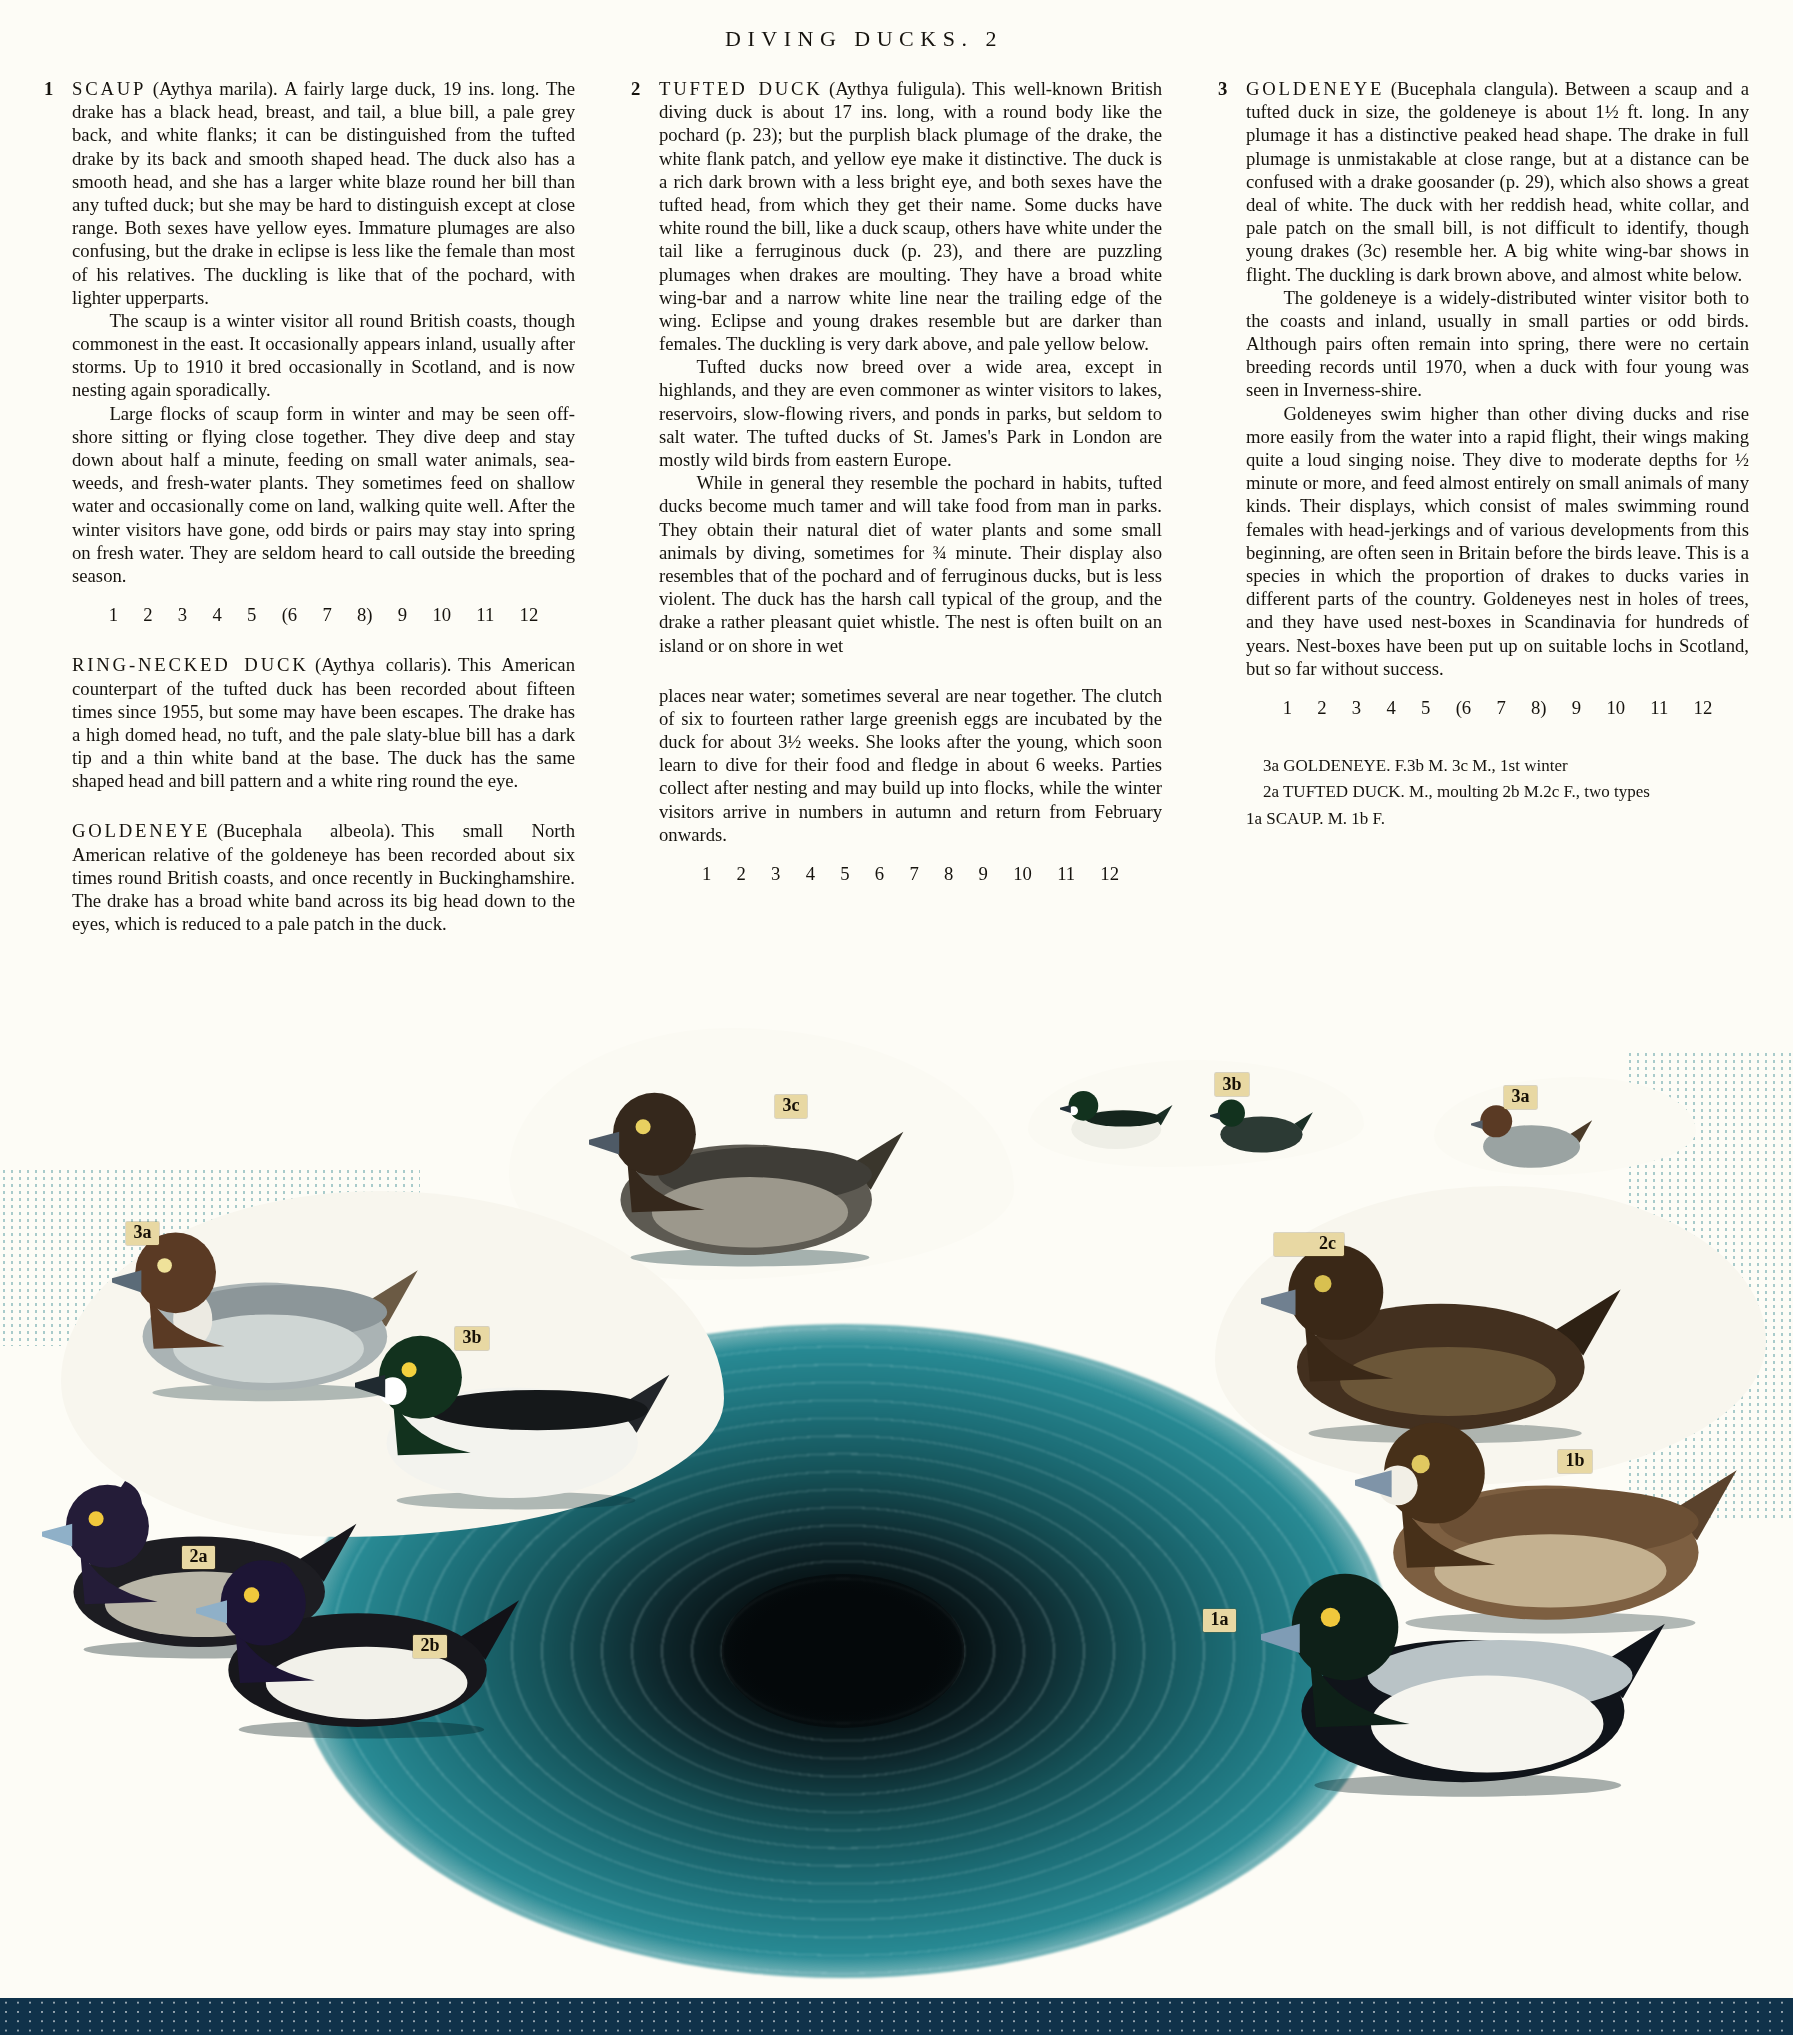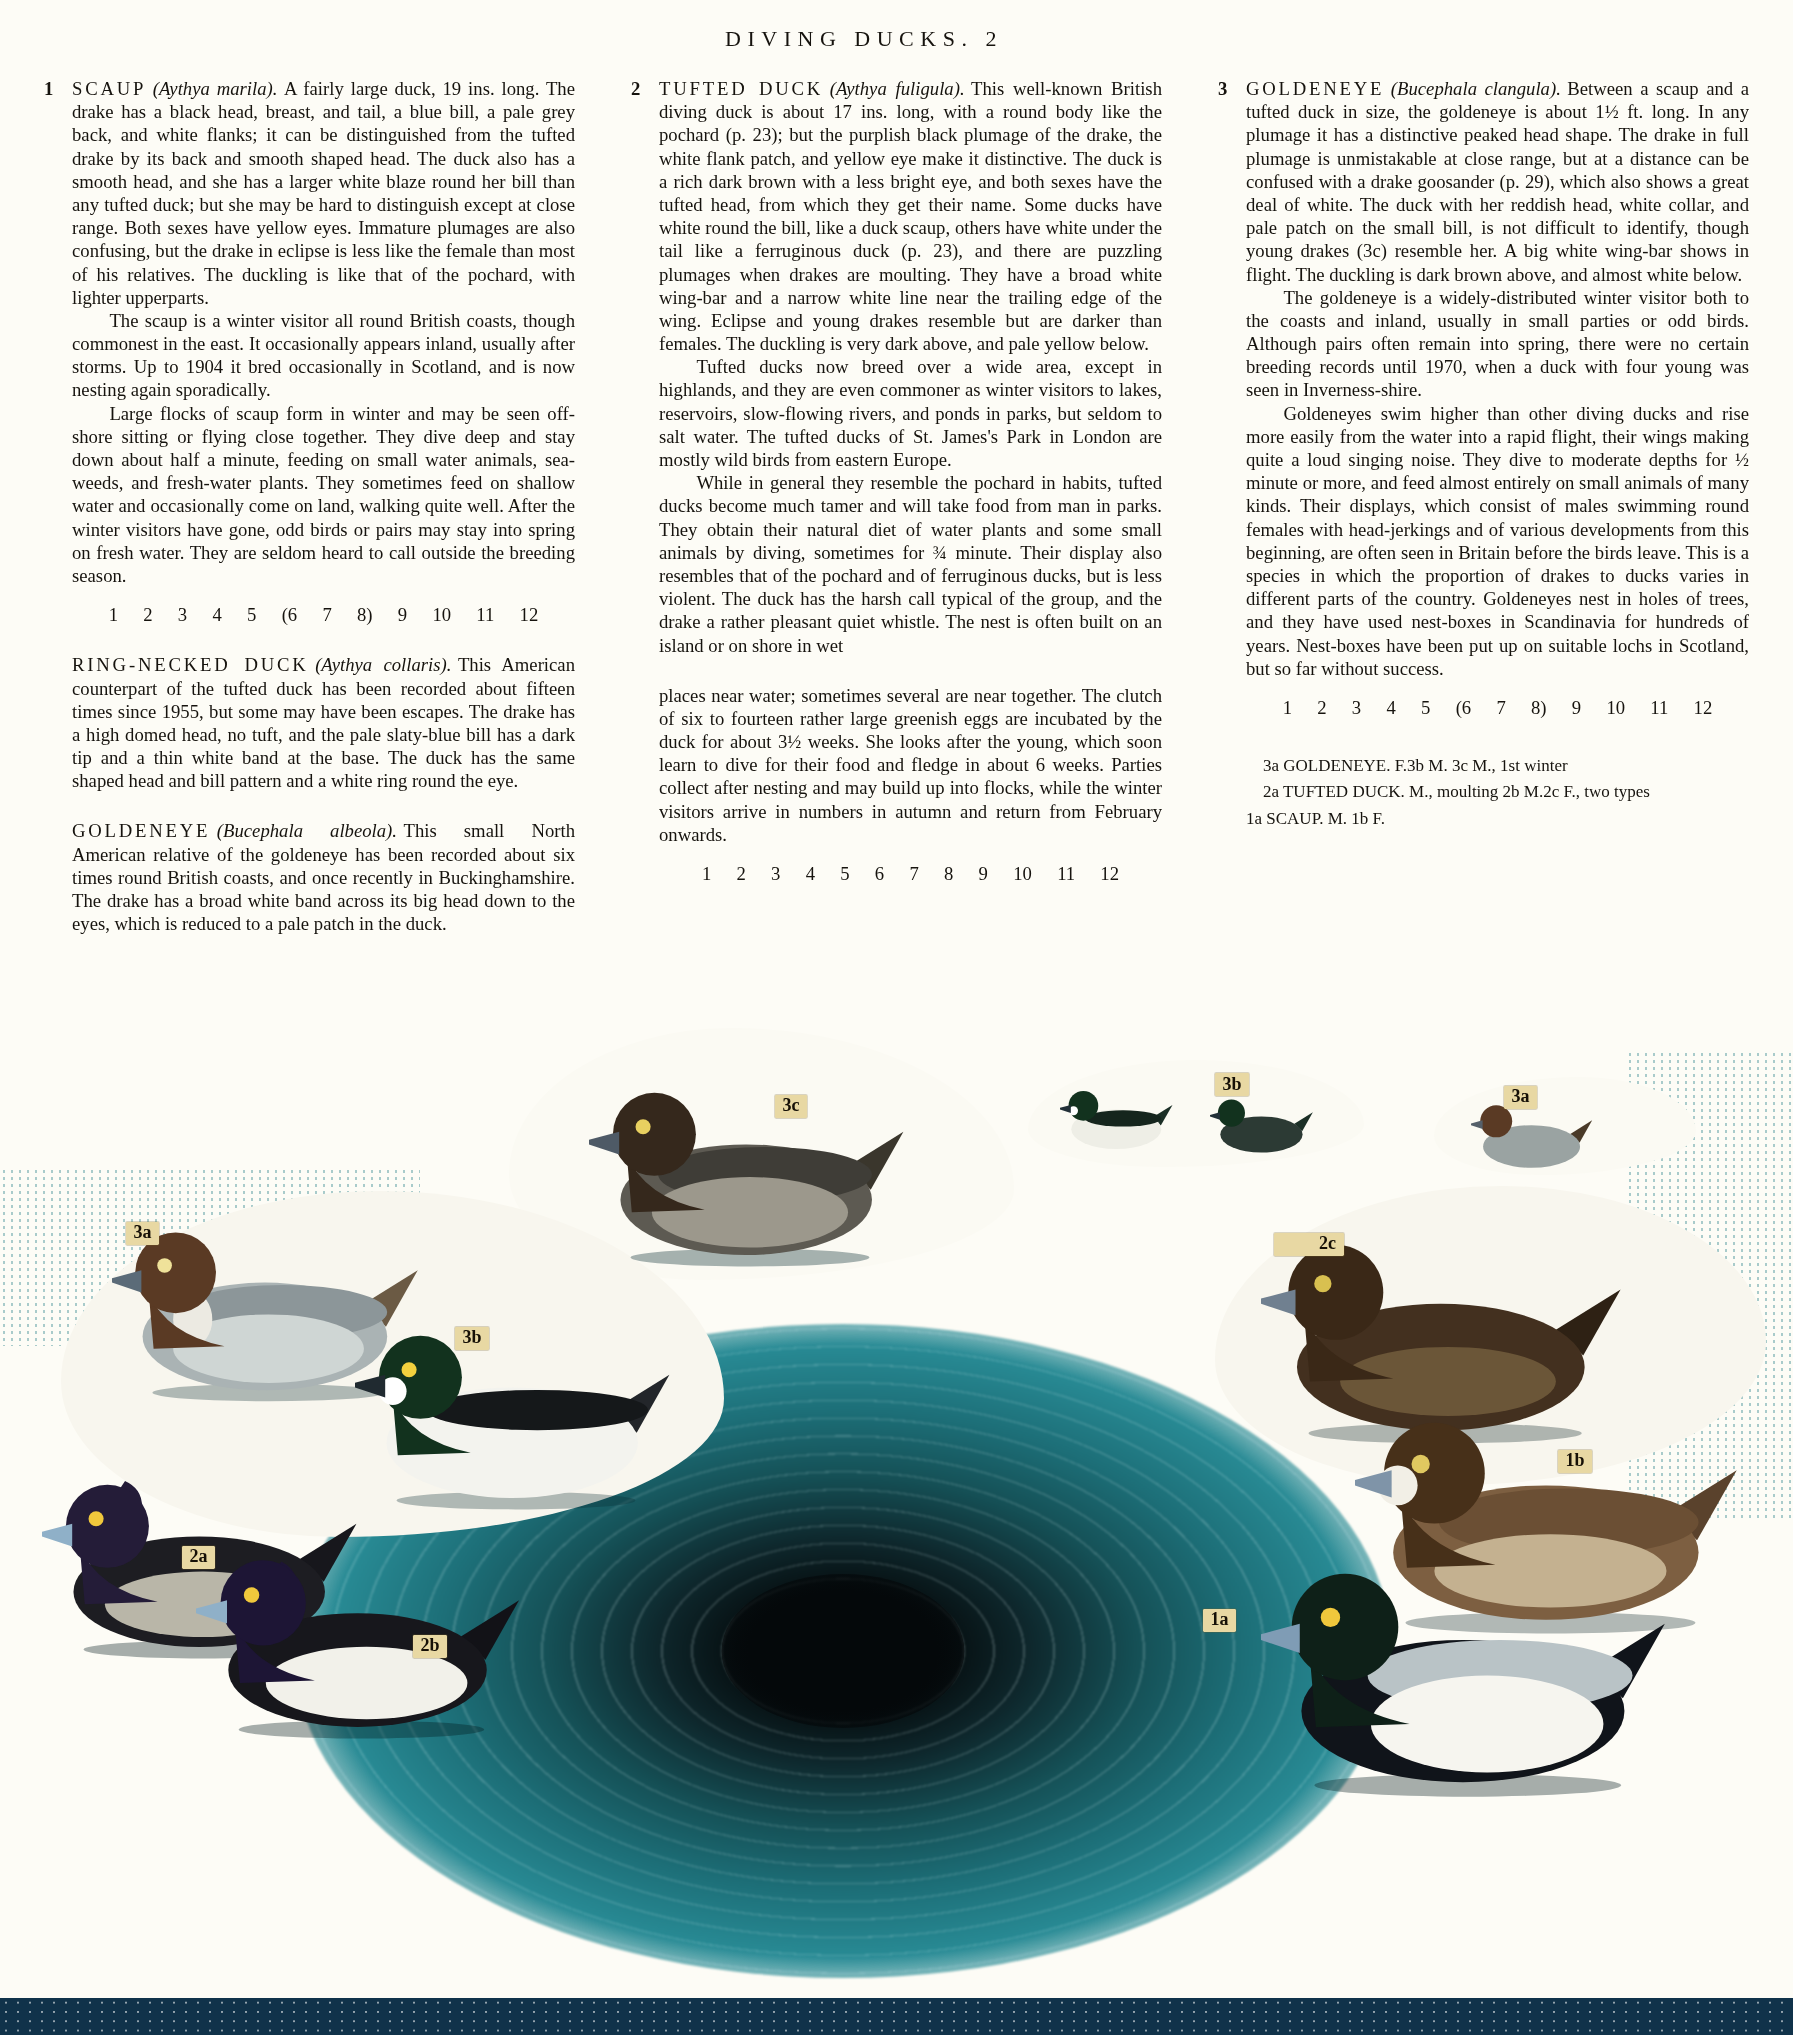--- a/index.html
+++ b/index.html
@@ -23,21 +23,21 @@
   }
   .col {
     flex:1;
     font-size:18.7px; line-height:1.24;
     text-align:justify;
     padding-left:28px;
   }
   .col p { margin:0; }
   .num { display:inline-block; width:28px; margin-left:-28px; font-weight:bold; }
   .sp  { letter-spacing:2.8px; margin-right:6.5px; }
-  .lat { font-style:italic; margin-right:6.5px; }
+  .lat { margin-right:6.5px; }
   .para { text-indent:2em; }
   .months {
     text-align:center; text-indent:0;
     word-spacing:1.1em; margin:16px 0 27px 0 !important;
   }
   .entry-gap { margin-top:27px !important; }
   .caption-block { margin-top:34px; font-size:17px; line-height:1.55; }
   .cap { text-indent:0 !important; padding-left:17px; }
   .cap-center { text-align:left; padding-left:0; }
 
@@ -107,21 +107,21 @@
 <div class="page">
 
   <h1 class="page-title">DIVING DUCKS. 2</h1>
 
   <div class="columns">
 
     <div class="col">
       <p class="lead">
         <span class="num">1</span><span class="sp">SCAUP</span><span class="lat">(Aythya marila).</span><span>A fairly large duck, 19 ins. long. The drake has a black head, breast, and tail, a blue bill, a pale grey back, and white flanks; it can be distinguished from the tufted drake by its back and smooth shaped head. The duck also has a smooth head, and she has a larger white blaze round her bill than any tufted duck; but she may be hard to distinguish except at close range. Both sexes have yellow eyes. Immature plumages are also confusing, but the drake in eclipse is less like the female than most of his relatives. The duckling is like that of the pochard, with lighter upperparts.</span>
       </p>
-      <p class="para">The scaup is a winter visitor all round British coasts, though commonest in the east. It occasionally appears inland, usually after storms. Up to 1904 it bred occasionally in Scotland, and is now nesting again sporadically.</p>
+      <p class="para">The scaup is a winter visitor all round British coasts, though commonest in the east. It occasionally appears inland, usually after storms. Up to 1910 it bred occasionally in Scotland, and is now nesting again sporadically.</p>
       <p class="para">Large flocks of scaup form in winter and may be seen off-shore sitting or flying close together. They dive deep and stay down about half a minute, feeding on small water animals, sea-weeds, and fresh-water plants. They sometimes feed on shallow water and occasionally come on land, walking quite well. After the winter visitors have gone, odd birds or pairs may stay into spring on fresh water. They are seldom heard to call outside the breeding season.</p>
       <p class="months">1 2 3 4 5 (6 7 8) 9 10 11 12</p>
 
       <p class="lead entry-gap">
         <span class="sp">RING-NECKED DUCK</span><span class="lat">(Aythya collaris).</span><span>This American counterpart of the tufted duck has been recorded about fifteen times since 1955, but some may have been escapes. The drake has a high domed head, no tuft, and the pale slaty-blue bill has a dark tip and a thin white band at the base. The duck has the same shaped head and bill pattern and a white ring round the eye.</span>
       </p>
 
       <p class="lead entry-gap">
         <span class="sp">GOLDENEYE</span><span class="lat">(Bucephala albeola).</span><span>This small North American relative of the goldeneye has been recorded about six times round British coasts, and once recently in Buckinghamshire. The drake has a broad white band across its big head down to the eyes, which is reduced to a pale patch in the duck.</span>
       </p>

